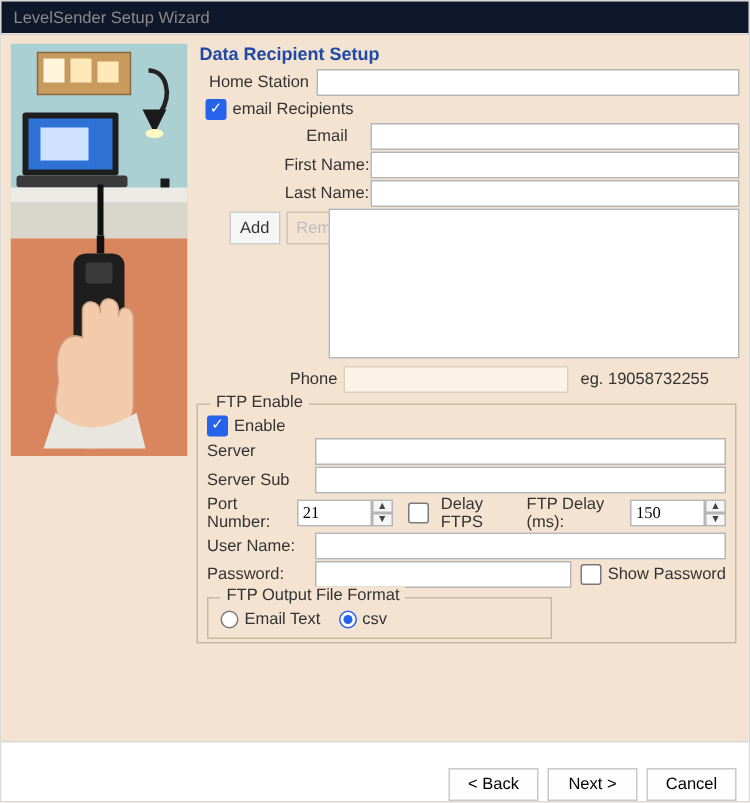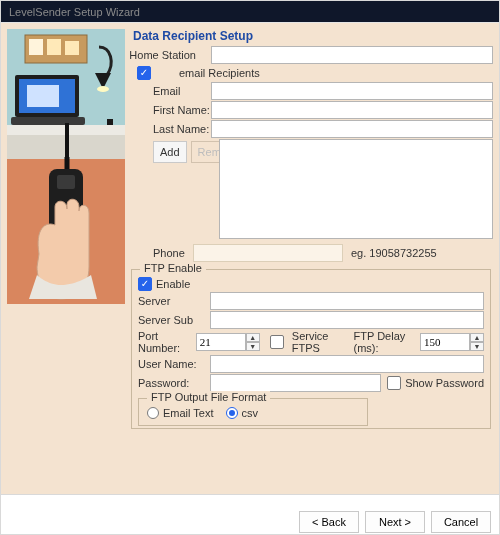--- a/index.html
+++ b/index.html
@@ -53,21 +53,21 @@
     margin: 0 0 2px 4px;
   }
   .row {
     display: flex;
     align-items: center;
     margin: 1px 0;
   }
   .label-right {
     width: 82px;
     text-align: right;
-    padding-right: 15px;
+    padding-right: 5px;
     color: #333;
   }
   .label-muted {
     color: #b0b0b0;
   }
   .text-input {
     flex: 1 1 auto;
     height: 18px;
     border: 1px solid #b5b5b5;
     background: #fff;
@@ -93,24 +93,25 @@
     content: "✓";
     color: #fff;
     font-size: 10px;
     line-height: 1;
   }
   .sub-block {
     margin-left: 24px;
   }
   .sub-label {
     width: 58px;
-    text-align: left;
+    text-align: center;
     padding-right: 0;
     color: #333;
     font-size: 11px;
+    margin-left: 36px;
   }
   .btn-col {
     width: 62px;
     display: flex;
     flex-direction: row;
     gap: 4px;
     margin: 2px 0 0 24px;
   }
   .btn-col button {
     height: 22px;
@@ -199,23 +200,23 @@
     top: -8px;
     left: 8px;
     background: #f4e3d0;
     padding: 0 4px;
   }
   .footer {
     border-top: 1px solid #d9d9d9;
     background: #fff;
     height: 40px;
     display: flex;
-    align-items: flex-start;
+    align-items: flex-end;
     justify-content: flex-end;
-    padding: 16px 8px;
+    padding: 0 8px;
     gap: 6px;
   }
   .footer button {
     width: 60px; height: 22px;
     font-size: 11px;
     background: #fdfdfd;
     border: 1px solid #c9c9c9;
     cursor: pointer;
   }
   .gap { height: 4px; }
@@ -266,21 +267,21 @@
     </div>
 
     <div class="form-area">
       <div class="section-title">Data Recipient Setup</div>
 
       <div class="row">
         <div class="label-right">Home Station</div>
         <input class="text-input" value="" style="">
       </div>
 
-      <div class="row" style="margin-left:8px;gap:24px;">
+      <div class="row" style="margin-left:8px;">
         <span class="cb checked"></span>
         <span>email Recipients</span>
       </div>
 
       <div class="sub-block">
         <div class="row">
           <div class="sub-label">Email</div>
           <input class="text-input" value="" style="">
         </div>
         <div class="row">
@@ -329,21 +330,21 @@
         <div class="row" style="gap:4px;">
           <div class="ftp-label">Port Number:</div>
           <div class="spin-wrap">
             <input class="text-input" value="21" style="">
             <div class="spin-btns">
                 <span>▲</span>
                 <span>▼</span>
               </div>
           </div>
           <span class="cb" style="margin-left:6px;"></span>
-          <span>Service FTPS</span>
+          <span>Delay FTPS</span>
           <span style="margin-left:8px;">FTP Delay (ms):</span>
           <div class="spin-wrap" style="margin-left:4px;">
             <input class="text-input" value="150" style="">
             <div class="spin-btns">
                 <span>▲</span>
                 <span>▼</span>
               </div>
           </div>
         </div>
 

